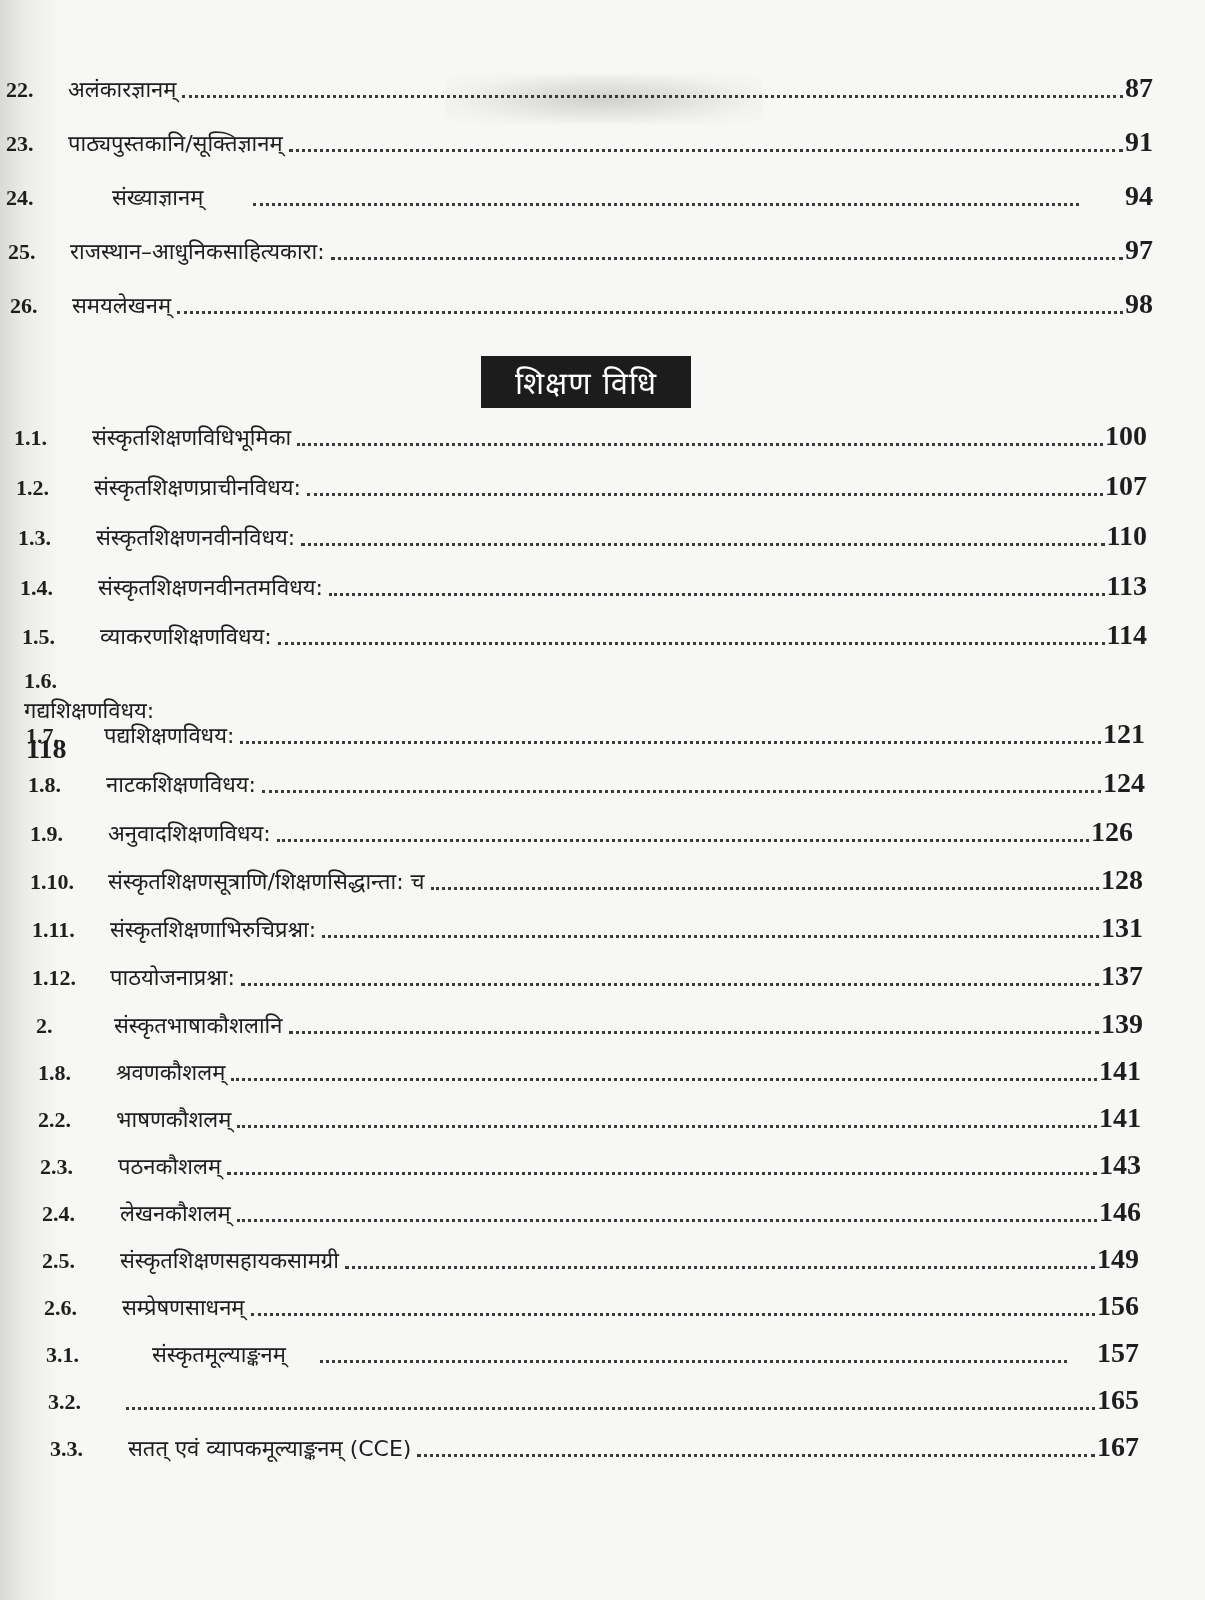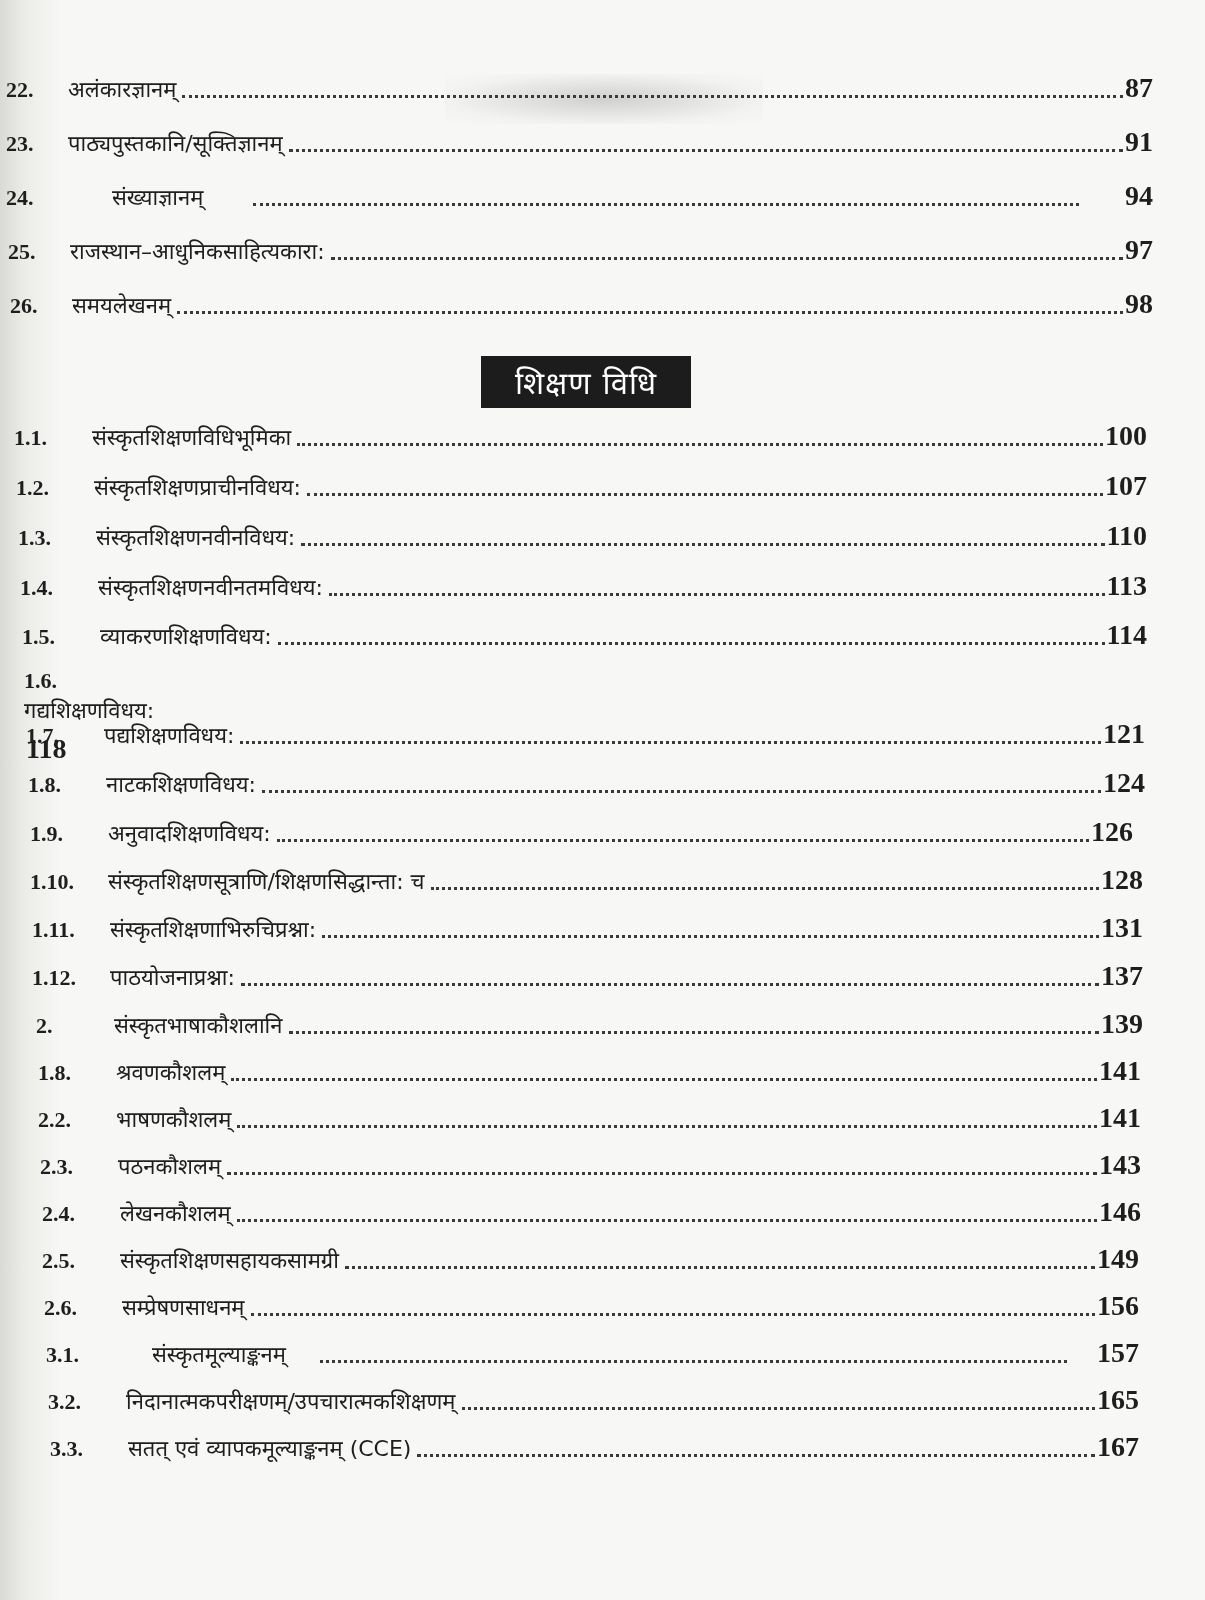--- a/index.html
+++ b/index.html
@@ -240,21 +240,20 @@
     <span class="page">156</span>
   </div>
   <div class="toc-row" style="left:46px; right:66px; top:1337px;gap:28px;">
     <span class="num" style="width:78px;">3.1.</span>
     <span class="title">संस्कृतमूल्याङ्कनम्</span>
     <span class="leader"></span>
     <span class="page">157</span>
   </div>
   <div class="toc-row" style="left:48px; right:66px; top:1384px;">
     <span class="num" style="width:78px;">3.2.</span>
-    <span class="title">निदानात्मकपरीक्षणम्/उपचारात्मकशिक्षणम्</span>
     <span class="leader"></span>
     <span class="page">165</span>
   </div>
   <div class="toc-row" style="left:50px; right:66px; top:1431px;">
     <span class="num" style="width:78px;">3.3.</span>
     <span class="title">सतत् एवं व्यापकमूल्याङ्कनम् (CCE)</span>
     <span class="leader"></span>
     <span class="page">167</span>
   </div>
 </div>

